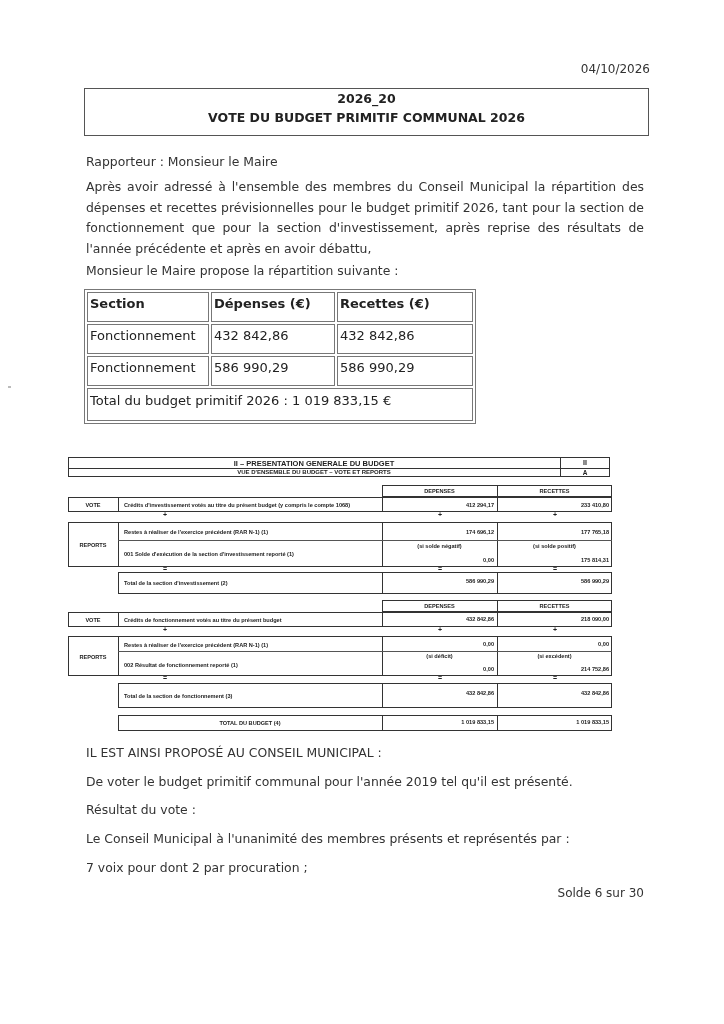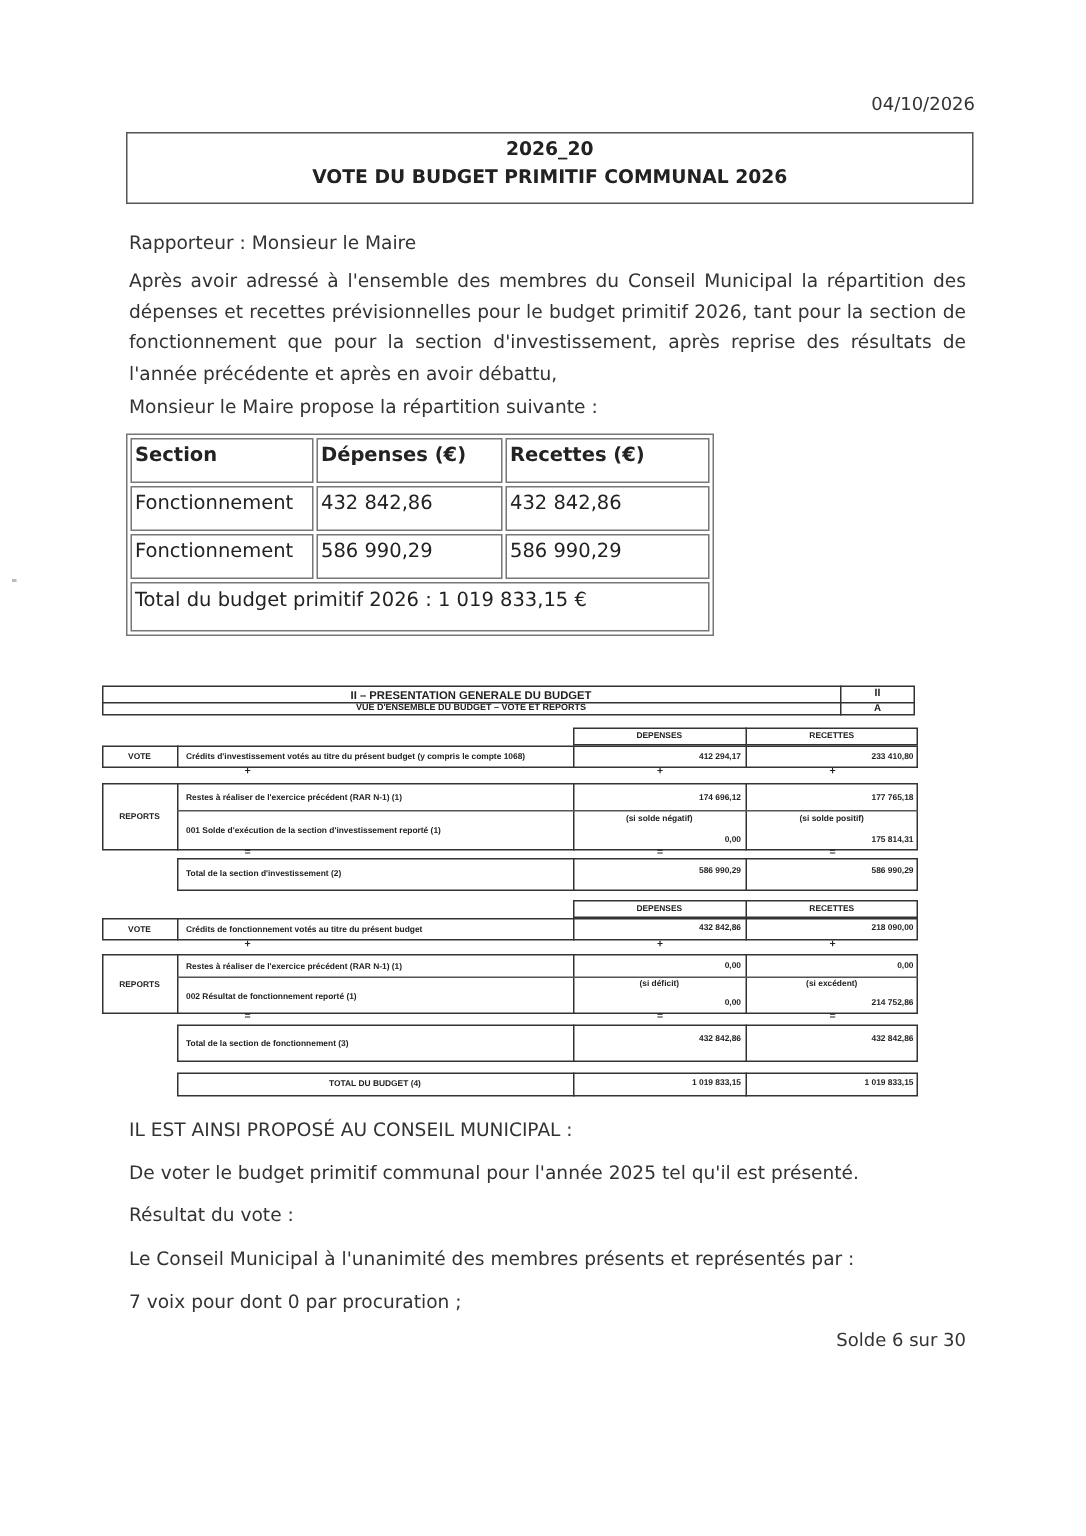--- a/index.html
+++ b/index.html
@@ -181,20 +181,20 @@
 
   <div class="box" style="left:118px;top:715px;width:494px;height:16px;"></div>
   <div class="cell" style="left:382px;top:715px;width:1px;height:16px;background:#333;"></div>
   <div class="cell" style="left:497px;top:715px;width:1px;height:16px;background:#333;"></div>
   <div class="cell ctr" style="left:118px;top:720px;width:264px;">TOTAL DU BUDGET (4)</div>
   <div class="cell rt" style="left:382px;top:719px;width:115px;">1 019 833,15</div>
   <div class="cell rt" style="left:497px;top:719px;width:115px;">1 019 833,15</div>
 </div>
 
 <div class="abs footer-text" style="top:745px;">IL EST AINSI PROPOSÉ AU CONSEIL MUNICIPAL :</div>
-<div class="abs footer-text" style="top:774px;">De voter le budget primitif communal pour l'année 2025 tel qu'il est présenté.</div>
+<div class="abs footer-text" style="top:774px;">De voter le budget primitif communal pour l'année 2019 tel qu'il est présenté.</div>
 <div class="abs footer-text b" style="top:802px;">Résultat du vote :</div>
 <div class="abs footer-text" style="top:831px;">Le Conseil Municipal à l'unanimité des membres présents et représentés par :</div>
-<div class="abs footer-text" style="top:860px;">7 voix pour dont 0 par procuration ;</div>
+<div class="abs footer-text" style="top:860px;">7 voix pour dont 2 par procuration ;</div>
 
 <div class="abs pager">
   <span>Solde </span><span class="b">6</span><span> sur </span><span class="b">30</span>
 </div>
 
 </body></html>

